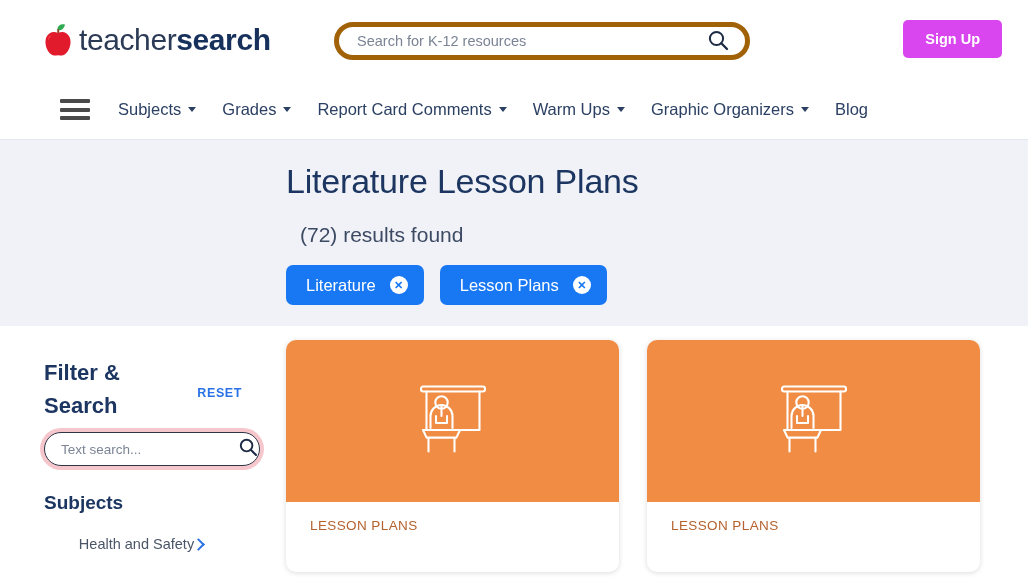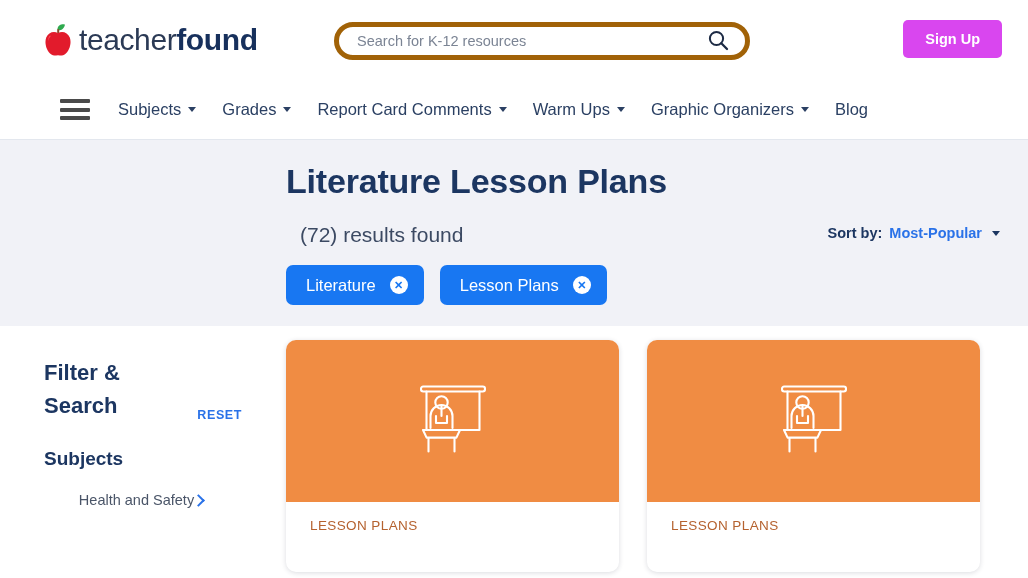--- a/index.html
+++ b/index.html
@@ -117,21 +117,21 @@
     padding: 0;
     position: relative;
     height: 186px;
   }
   .hero-inner { position: relative; width: 100%; height: 100%; }
   .page-title {
     position: absolute;
     left: 286px;
     top: 22px;
     font-size: 34px;
-    font-weight: 700;
+    font-weight: 400;
     color: #1c3661;
     letter-spacing: -0.2px;
   }
   .results-found {
     position: absolute;
     left: 300px;
     top: 83px;
     font-size: 21px;
     color: #3c4a63;
   }
@@ -174,21 +174,21 @@
     background: #ffffff;
     color: #1877f2;
     display: flex; align-items: center; justify-content: center;
     font-size: 11px; font-weight: 700; line-height: 1;
     cursor: pointer;
   }
 
   
   .body-area { display: flex; background: #ffffff; height: 252px; }
   .sidebar { width: 286px; padding: 30px 44px 0 44px; }
-  .sidebar-head { display: flex; justify-content: space-between; align-items: flex-end; }
+  .sidebar-head { display: flex; justify-content: space-between; align-items: center; }
   .filter-title {
     font-size: 22px;
     font-weight: 700;
     color: #1c3661;
     line-height: 1.5;
     max-width: 120px;
   }
   .reset-link {
     font-size: 12.5px;
     font-weight: 700;
@@ -271,21 +271,21 @@
   <div class="logo">
     <span class="logo-apple">
       <svg width="28" height="32" viewBox="0 0 28 32">
         <path d="M13.5 6 C13.5 6 13 3 15.6 1.2 C18.2 -0.6 21 0.6 21 0.6 C21 0.6 20.6 3.6 18.3 5.3 C16 7 13.5 6 13.5 6 Z" fill="#2faa4f"></path>
         <rect x="13.2" y="5" width="2" height="5" rx="1" fill="#8a4b2a"></rect>
         <path d="M14 9.2 C10.2 6.6 4.2 8.2 2.2 13.6 C0.2 19 2.4 27.2 7.4 30.6 C9.6 32.1 11.6 31.2 14 31.2 C16.4 31.2 18.4 32.1 20.6 30.6 C25.6 27.2 27.8 19 25.8 13.6 C23.8 8.2 17.8 6.6 14 9.2 Z" fill="#e21b2c"></path>
         <path d="M6.5 12.4 C5.1 13.7 4.4 15.6 4.5 17.4 C3.9 15.2 4.6 12.8 6.2 11.6 C6.5 11.8 6.6 12.1 6.5 12.4 Z" fill="#ff5a63" opacity="0.85"></path>
       </svg>
     </span>
     <span class="logo-word">
-      <span class="lw-light">teacher</span><span class="lw-bold">found</span>
+      <span class="lw-light">teacher</span><span class="lw-bold">search</span>
     </span>
   </div>
 
   <div class="searchbar">
     <input type="text" placeholder="Search for K-12 resources" style="">
     <button class="search-btn">
       <span>
         <svg width="22" height="22" viewBox="0 0 22 22">
           <circle cx="9.5" cy="9.5" r="6.6" fill="none" stroke="#1c2a44" stroke-width="2"></circle>
           <line x1="14.3" y1="14.3" x2="20" y2="20" stroke="#1c2a44" stroke-width="2.3" stroke-linecap="round"></line>
@@ -329,25 +329,20 @@
   <div class="nav-item">
     <span>Blog</span>
   </div>
 </div>
 
 <div class="hero">
   <div class="hero-inner">
     <div class="page-title">Literature Lesson Plans</div>
     <div class="results-found">(72) results found</div>
 
-    <div class="sortby">
-      <span>Sort by:</span>
-      <span class="sort-value">Most-Popular</span>
-      <span class="caret"></span>
-    </div>
 
     <div class="chips">
       <div class="chip">
         <span>Literature</span>
         <span class="chip-x">✕</span>
       </div>
       <div class="chip">
         <span>Lesson Plans</span>
         <span class="chip-x">✕</span>
       </div>
@@ -356,20 +351,29 @@
 </div>
 
 <div class="body-area">
 
   <div class="sidebar">
     <div class="sidebar-head">
       <div class="filter-title">Filter &amp; Search</div>
       <div class="reset-link">RESET</div>
     </div>
 
+    <div class="text-search-wrap">
+      <input type="text" placeholder="Text search..." style="">
+      <span>
+        <svg width="20" height="20" viewBox="0 0 20 20">
+          <circle cx="8.6" cy="8.6" r="5.8" fill="none" stroke="#1c2a44" stroke-width="1.9"></circle>
+          <line x1="12.8" y1="12.8" x2="18" y2="18" stroke="#1c2a44" stroke-width="2.1" stroke-linecap="round"></line>
+        </svg>
+      </span>
+    </div>
 
     <div class="subjects-title">Subjects</div>
 
     <div class="subject-row">
       <span>Health and Safety</span>
       <span class="chev-right"></span>
     </div>
   </div>
 
   <div class="cards">

